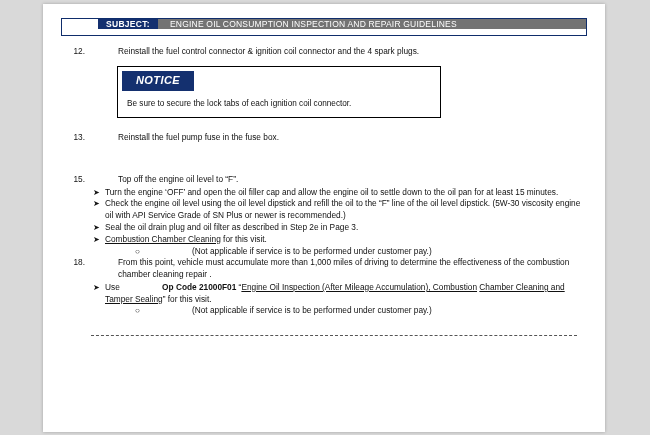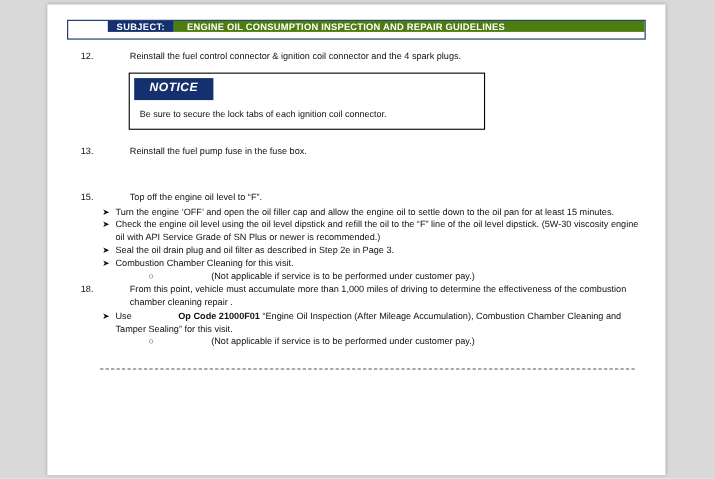--- a/index.html
+++ b/index.html
@@ -42,24 +42,24 @@
     font-size: 8.5px;
     font-weight: bold;
     letter-spacing: 0.3px;
     padding: 0 8px;
     display: flex;
     align-items: center;
     white-space: nowrap;
   }
   .subject-title {
     flex: 1;
-    background: #4d7c0f;
+    background: #737373;
     color: #ffffff;
     font-size: 8.5px;
-    font-weight: bold;
+    font-weight: normal;
     letter-spacing: 0.2px;
     display: flex;
     align-items: center;
     padding-left: 12px;
     white-space: nowrap;
   }
 
   .body-area {
     margin-top: 10px;
     font-size: 8.3px;
@@ -143,21 +143,21 @@
   .sub-bullet-mark {
     flex: 0 0 auto;
     width: 11px;
     font-size: 8px;
   }
   .sub-bullet-body {
     flex: 1 1 auto;
     font-weight: normal;
     margin-left: 46px;
   }
-  .u { }
+  .u { text-decoration: underline; }
   .b { font-weight: bold; margin-left: 40px; }
 
   .dashed-rule {
     margin: 18px 10px 0 30px;
     border-top: 1px dashed #555555;
     height: 0;
   }
 </style>
 </head>
 <body>

